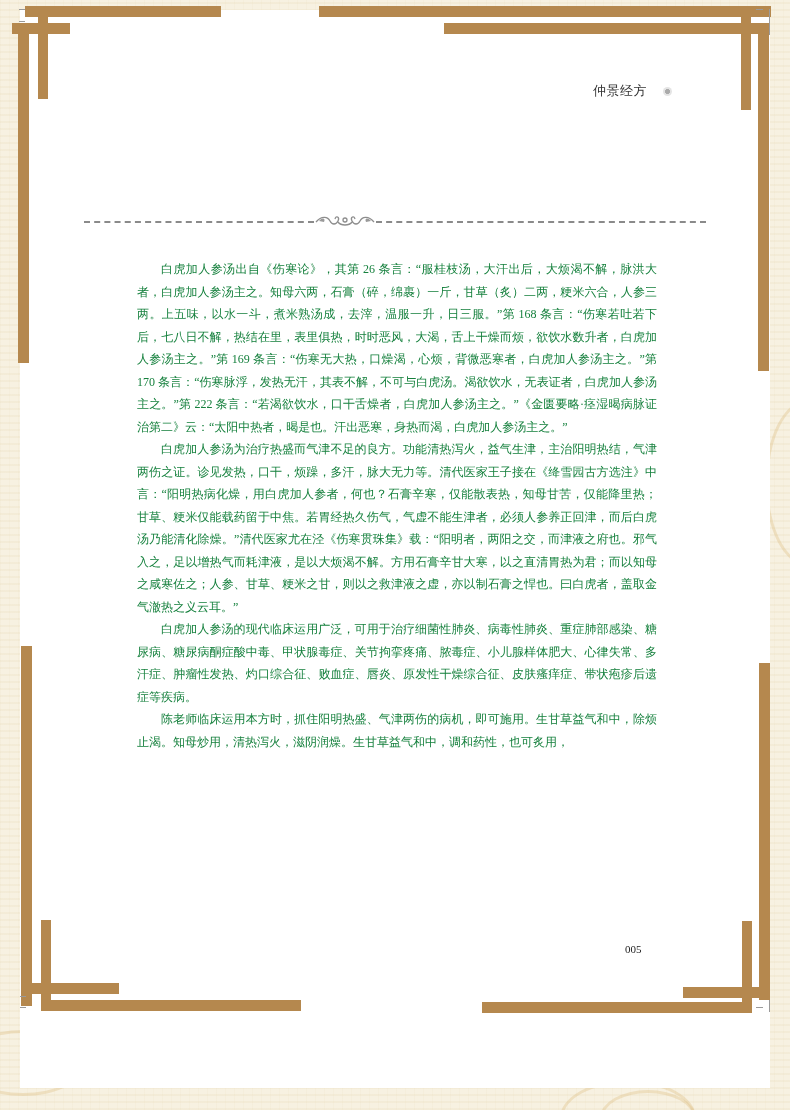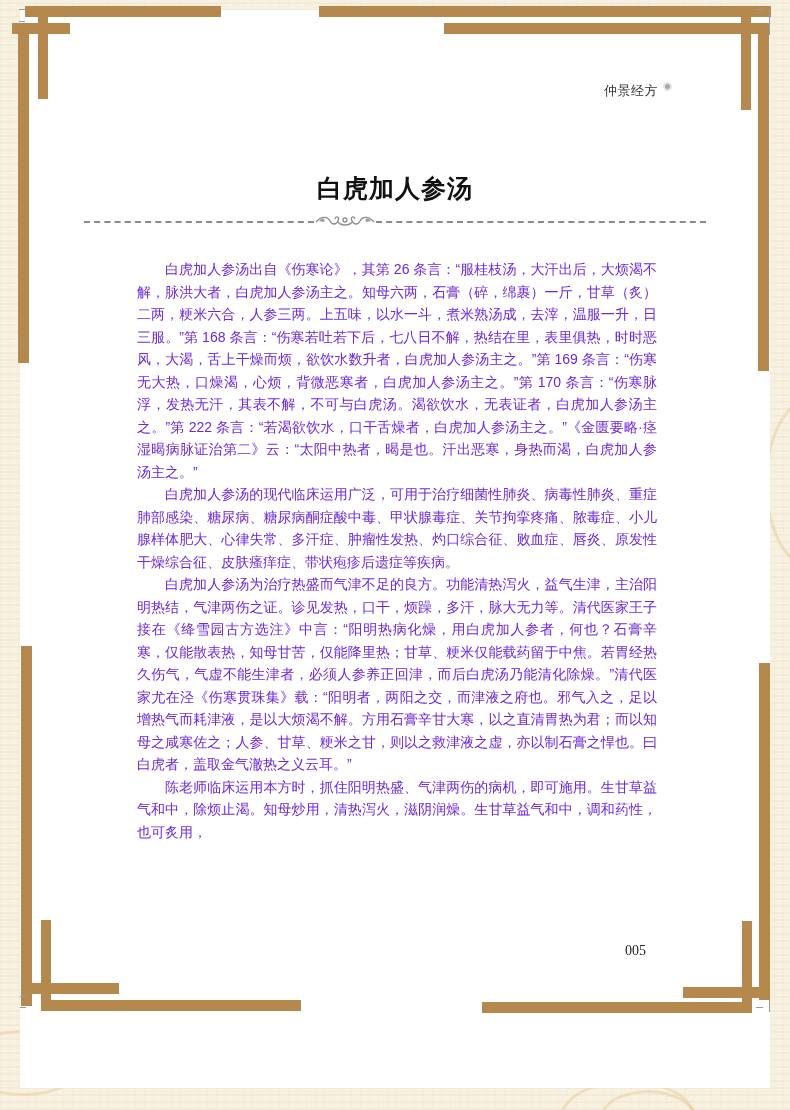--- a/index.html
+++ b/index.html
@@ -23,21 +23,21 @@
     position:absolute; left:20px; top:10px; width:750px; height:1078px;
     background:#ffffff;
   }
   .bar { position:absolute; background:#b5884e; }
   .crop { position:absolute; background:#9a9a9a; }
 
   .running-head {
     position:absolute; right:98px; top:72px;
     font-family:"DejaVu Sans", "Liberation Sans", sans-serif;
     font-size:13px; color:#333; letter-spacing:0.5px;
-    display:flex; gap:5px;
+    display:flex; align-items:center; gap:16px;
   }
   .running-head .dot {
     width:9px; height:9px; border-radius:50%;
     background:radial-gradient(circle, #aaa 0 35%, #e4e4e4 40% 100%);
     display:inline-block;
   }
   .title {
     position:absolute; left:0; right:0; top:162px; text-align:center;
     font-family:"DejaVu Serif", "Liberation Serif", serif;
     font-size:25px; font-weight:bold; color:#111; letter-spacing:1px;
@@ -47,71 +47,70 @@
     left:84px;
   }
   .divider .dash {
     position:absolute; top:8px; height:0; border-top:2px dashed #8a8a8a;
   }
   .divider .ornament {
     position:absolute; left:267px; top:0; width:80px; height:18px;
   }
   .body-text {
     position:absolute; left:137px; top:258px; width:520px;
-    font-family:Liberation Sans, sans-serif;
-    font-size:14px; line-height:22.5px; color:#6d28d9;
+    font-family:Liberation Serif, serif;
+    font-size:12px; line-height:22.5px; color:#15803d;
     text-align:justify;
   }
   .body-text p { margin:0; text-indent:2em; }
   .page-num {
     position:absolute; left:628px; top:943px;
     font-family:"Liberation Serif", "DejaVu Serif", serif;
-    font-size:14px; color:#222;
+    font-size:11px; color:#222;
   }
 </style>
 </head>
 <body>
 
 <div class="bg-texture"></div>
 
 <div class="wave" style="left:-40px;top:1030px;width:120px;height:60px;"></div>
 <div class="wave" style="left:560px;top:1080px;width:130px;height:70px;"></div>
 <div class="wave" style="left:600px;top:1090px;width:90px;height:50px;"></div>
 <div class="wave" style="left:765px;top:400px;width:80px;height:160px;"></div>
 
 <div class="page">
 
   <div class="running-head">
     <span>仲景经方</span>
     <span class="dot"></span>
   </div>
 
-  <div class="title">白虎加人参汤</div>
 
   <div class="divider" style="left:64px;width:622px;">
     <div class="dash" style="left:0;width:230px;"></div>
     <div class="ornament" style="left:230px;width:62px;">
       <svg width="62" height="18" viewBox="0 0 62 18">
         <g fill="none" stroke="#8d8d8d" stroke-width="1.3">
           <path d="M2 9 C8 2, 14 4, 16 8 C18 12, 22 12, 24 8 C26 4, 22 2, 21 6"></path>
           <path d="M60 9 C54 2, 48 4, 46 8 C44 12, 40 12, 38 8 C36 4, 40 2, 41 6"></path>
           <path d="M24 9 C27 13, 35 13, 38 9"></path>
           <circle cx="31" cy="7" r="2"></circle>
         </g>
         <path d="M5 8 C8 4, 12 5, 10 9 Z" fill="#9a9a9a"></path>
         <path d="M57 8 C54 4, 50 5, 52 9 Z" fill="#9a9a9a"></path>
       </svg>
     </div>
     <div class="dash" style="left:292px;width:330px;"></div>
   </div>
 
   <div class="body-text" style="left:117px;top:248px;">
     <p>白虎加人参汤出自《伤寒论》，其第 26 条言：“服桂枝汤，大汗出后，大烦渴不解，脉洪大者，白虎加人参汤主之。知母六两，石膏（碎，绵裹）一斤，甘草（炙）二两，粳米六合，人参三两。上五味，以水一斗，煮米熟汤成，去滓，温服一升，日三服。”第 168 条言：“伤寒若吐若下后，七八日不解，热结在里，表里俱热，时时恶风，大渴，舌上干燥而烦，欲饮水数升者，白虎加人参汤主之。”第 169 条言：“伤寒无大热，口燥渴，心烦，背微恶寒者，白虎加人参汤主之。”第 170 条言：“伤寒脉浮，发热无汗，其表不解，不可与白虎汤。渴欲饮水，无表证者，白虎加人参汤主之。”第 222 条言：“若渴欲饮水，口干舌燥者，白虎加人参汤主之。”《金匮要略·痉湿暍病脉证治第二》云：“太阳中热者，暍是也。汗出恶寒，身热而渴，白虎加人参汤主之。”</p>
+    <p>白虎加人参汤为治疗热盛而气津不足的良方。功能清热泻火，益气生津，主治阳明热结，气津两伤之证。诊见发热，口干，烦躁，多汗，脉大无力等。清代医家王子接在《绛雪园古方选注》中言：“阳明热病化燥，用白虎加人参者，何也？石膏辛寒，仅能散表热，知母甘苦，仅能降里热；甘草、粳米仅能载药留于中焦。若胃经热久伤气，气虚不能生津者，必须人参养正回津，而后白虎汤乃能清化除燥。”清代医家尤在泾《伤寒贯珠集》载：“阳明者，两阳之交，而津液之府也。邪气入之，足以增热气而耗津液，是以大烦渴不解。方用石膏辛甘大寒，以之直清胃热为君；而以知母之咸寒佐之；人参、甘草、粳米之甘，则以之救津液之虚，亦以制石膏之悍也。曰白虎者，盖取金气澈热之义云耳。”</p>
     <p>白虎加人参汤的现代临床运用广泛，可用于治疗细菌性肺炎、病毒性肺炎、重症肺部感染、糖尿病、糖尿病酮症酸中毒、甲状腺毒症、关节拘挛疼痛、脓毒症、小儿腺样体肥大、心律失常、多汗症、肿瘤性发热、灼口综合征、败血症、唇炎、原发性干燥综合征、皮肤瘙痒症、带状疱疹后遗症等疾病。</p>
-    <p>白虎加人参汤为治疗热盛而气津不足的良方。功能清热泻火，益气生津，主治阳明热结，气津两伤之证。诊见发热，口干，烦躁，多汗，脉大无力等。清代医家王子接在《绛雪园古方选注》中言：“阳明热病化燥，用白虎加人参者，何也？石膏辛寒，仅能散表热，知母甘苦，仅能降里热；甘草、粳米仅能载药留于中焦。若胃经热久伤气，气虚不能生津者，必须人参养正回津，而后白虎汤乃能清化除燥。”清代医家尤在泾《伤寒贯珠集》载：“阳明者，两阳之交，而津液之府也。邪气入之，足以增热气而耗津液，是以大烦渴不解。方用石膏辛甘大寒，以之直清胃热为君；而以知母之咸寒佐之；人参、甘草、粳米之甘，则以之救津液之虚，亦以制石膏之悍也。曰白虎者，盖取金气澈热之义云耳。”</p>
     <p>陈老师临床运用本方时，抓住阳明热盛、气津两伤的病机，即可施用。生甘草益气和中，除烦止渴。知母炒用，清热泻火，滋阴润燥。生甘草益气和中，调和药性，也可炙用，</p>
   </div>
 
   <div class="page-num" style="left:605px;top:933px;">005</div>
 </div>
 
 <div class="bar" style="left:25px;top:6px;width:196px;height:11px;"></div>
 <div class="bar" style="left:12px;top:23px;width:58px;height:11px;"></div>
 <div class="bar" style="left:38px;top:6px;width:10px;height:93px;"></div>
 <div class="bar" style="left:18px;top:23px;width:11px;height:340px;"></div>

